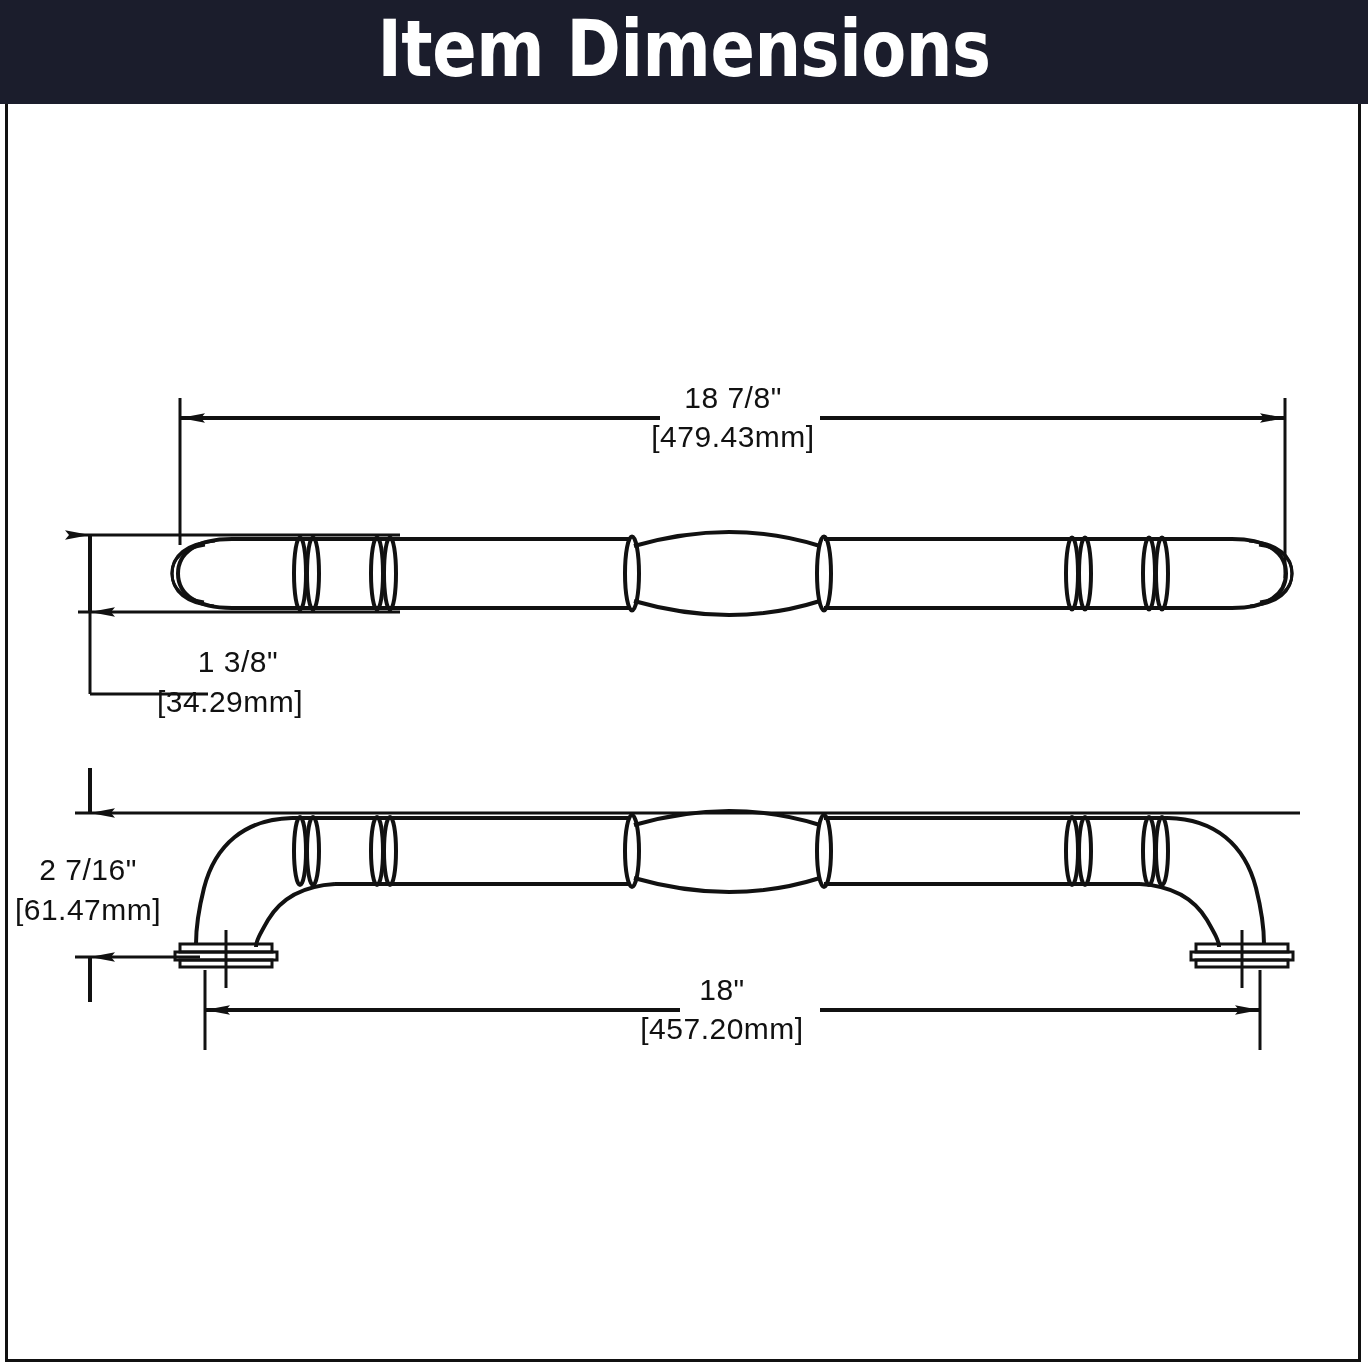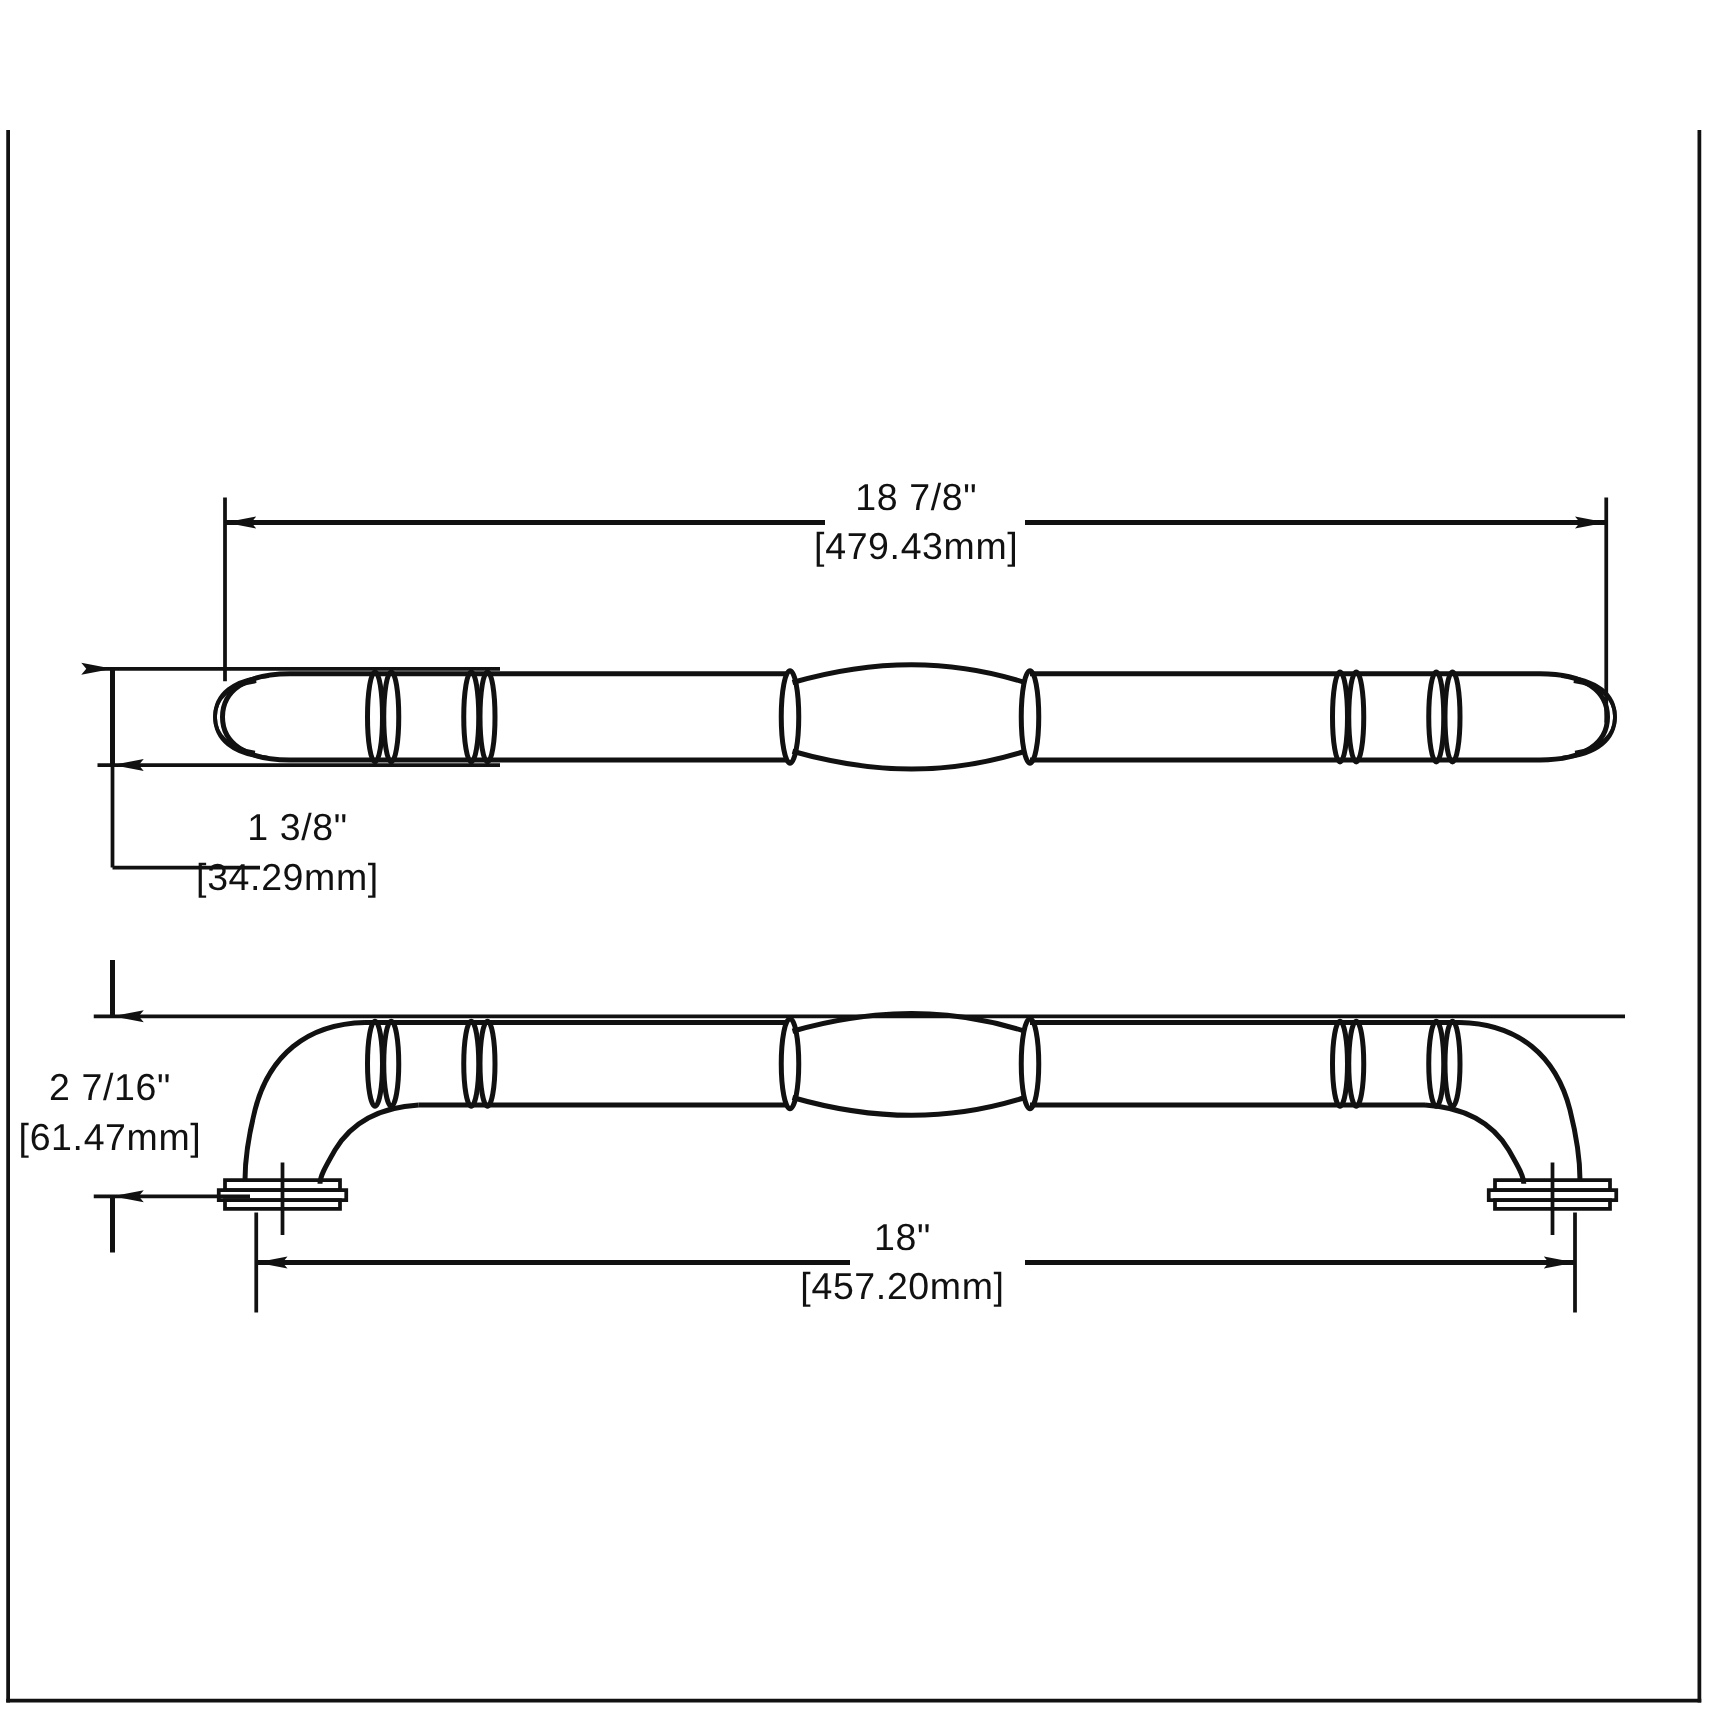--- a/index.html
+++ b/index.html
@@ -70,20 +70,23 @@
     font-size: 30px;
     fill: #111111;
     letter-spacing: 0.5px;
   }
 </style>
 </head>
 <body>
 
 <div id="page">
 
+  <div id="header-banner">
+    <div id="header-title">Item Dimensions</div>
+  </div>
 
   <div id="drawing-frame"></div>
 
   <svg id="drawing-svg" viewBox="0 0 1368 1368" xmlns="http://www.w3.org/2000/svg">
 
     <defs>
       <marker id="arrL" markerWidth="26" markerHeight="12" refX="1" refY="6" orient="auto" markerUnits="userSpaceOnUse">
         <path d="M1,6 L26,1.2 L22,6 L26,10.8 Z" fill="#111111"></path>
       </marker>
       <marker id="arrR" markerWidth="26" markerHeight="12" refX="25" refY="6" orient="auto" markerUnits="userSpaceOnUse">

